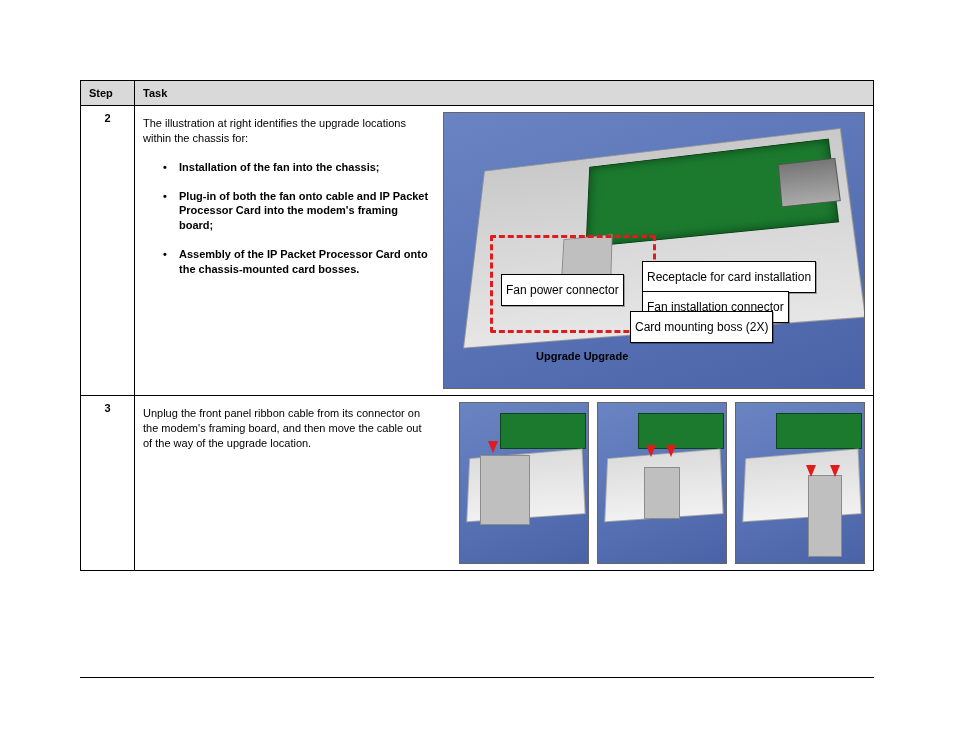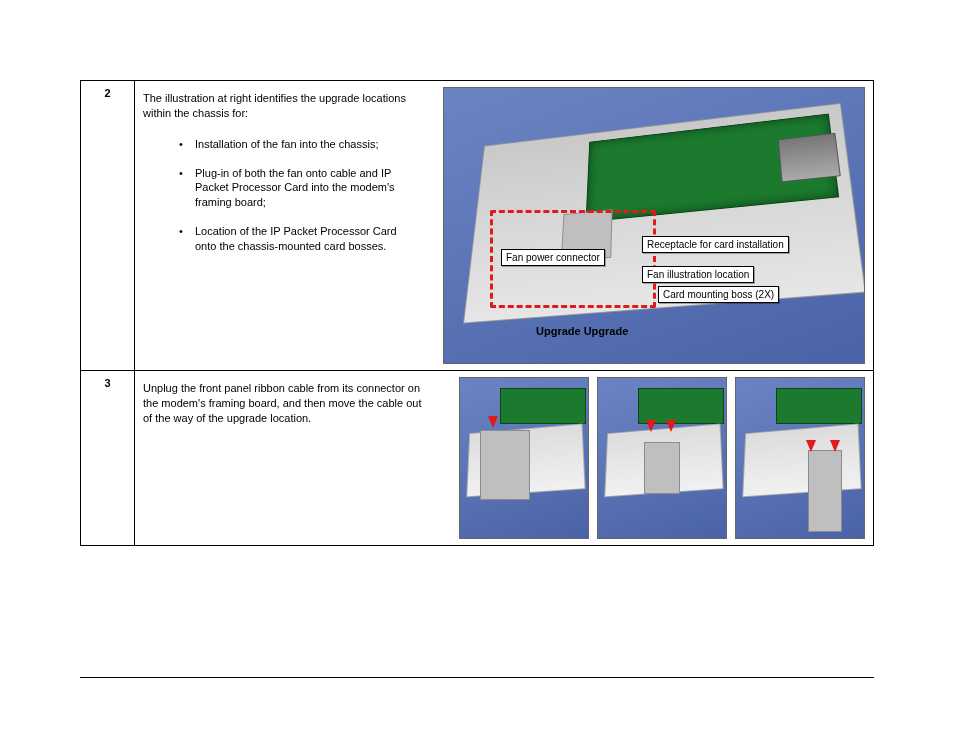--- a/index.html
+++ b/index.html
@@ -38,22 +38,23 @@
     width: 50px;
     text-align: center;
     font-weight: bold;
   }
   td.task-cell .intro {
     margin: 4px 0 14px 0;
     line-height: 1.35;
   }
   ul.bullets {
     list-style: none;
-    margin: 16px;
+    margin: 0;
     padding: 0 0 0 20px;
+    font-weight: bold;
   }
   ul.bullets li {
     position: relative;
     padding-left: 16px;
     margin-bottom: 14px;
     line-height: 1.35;
   }
   ul.bullets li::before {
     content: "•";
     position: absolute;
@@ -117,29 +118,29 @@
     position: absolute;
     left: 46px; top: 122px;
     width: 160px; height: 92px;
     border: 3px dashed #e11b1b;
     border-radius: 2px;
   }
   .callout {
     position: absolute;
     background: #fff;
     border: 1px solid #000;
-    font-size: 10px;
-    padding: 2px 4px;
+    font-size: 12px;
+    padding: 8px 4px;
     white-space: nowrap;
     box-shadow: 1px 1px 0 rgba(0,0,0,.3);
   }
   .callout.c1 { left: 57px;  top: 161px; }
   .callout.c2 { left: 198px; top: 148px; }
   .callout.c3 { left: 198px; top: 178px; }
-  .callout.c4 { left: 214px; top: 198px; }
+  .callout.c4 { left: 186px; top: 198px; }
   .upgrade-label {
     position: absolute;
     left: 92px; bottom: 26px;
     color: #000;
     font-weight: bold;
     font-size: 11px;
   }
   
   .fig-row {
     flex: 1;
@@ -196,44 +197,48 @@
     border-top: 1px solid #000;
   }
 </style>
 </head>
 <body>
 
 <div class="page">
 
   <table class="steps">
     <tbody>
+        <tr class="head">
+      <th class="step-col">Step</th>
+      <th>Task</th>
+    </tr>
 
     <tr>
       <td class="step-col">2</td>
       <td class="task-cell">
         <div class="task-flex">
           <div class="task-text">
             <p class="intro">The illustration at right identifies the upgrade locations within the chassis for:</p>
             <ul class="bullets">
               <li>Installation of the fan into the chassis;</li>
               <li>Plug-in of both the fan onto cable and IP Packet Processor Card into the modem's framing board;</li>
-              <li>Location of the IP Packet Processor Card onto the chassis-mounted card bosses.</li>
+              <li>Assembly of the IP Packet Processor Card onto the chassis-mounted card bosses.</li>
             </ul>
           </div>
           <div class="task-figure">
             <div class="fig-main">
               <div class="chassis">
                 <div class="pcb"></div>
                 <div class="psu"></div>
                 <div class="ribbon"></div>
               </div>
               <div class="dashed-box"></div>
               <div class="callout c1">Fan power connector</div>
               <div class="callout c2">Receptacle for card installation</div>
-              <div class="callout c3">Fan illustration location</div>
+              <div class="callout c3">Fan installation connector</div>
               <div class="callout c4">Card mounting boss (2X)</div>
               <div class="upgrade-label">Upgrade Upgrade</div>
             </div>
           </div>
         </div>
       </td>
     </tr>
 
     <tr>
       <td class="step-col">3</td>

